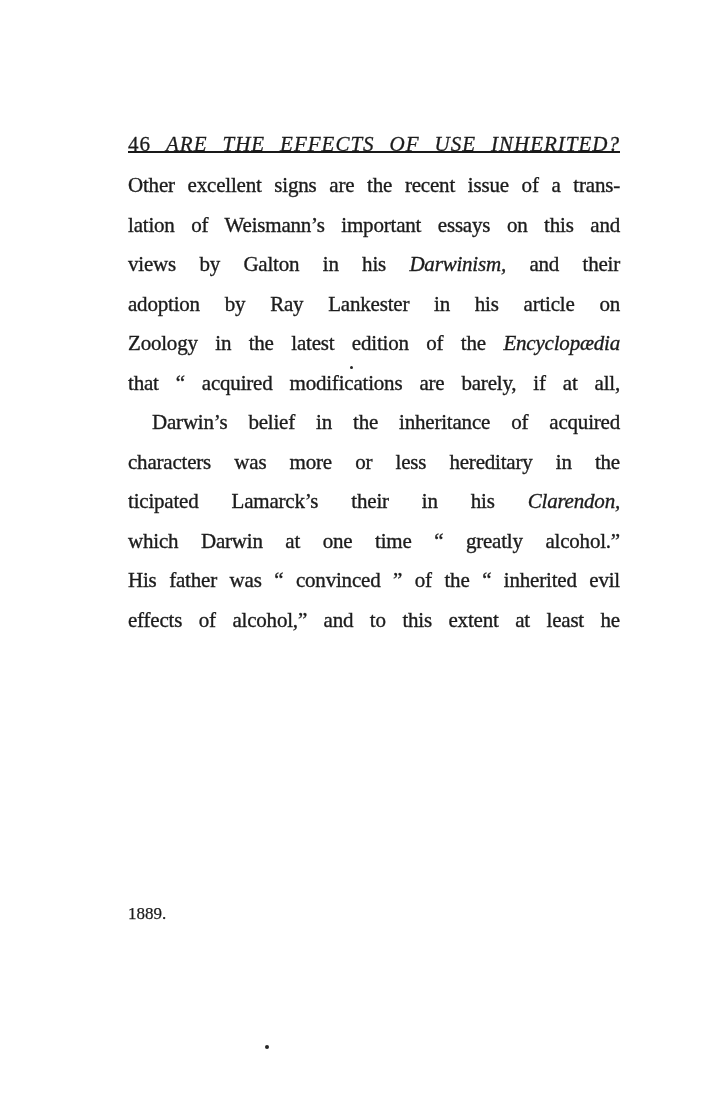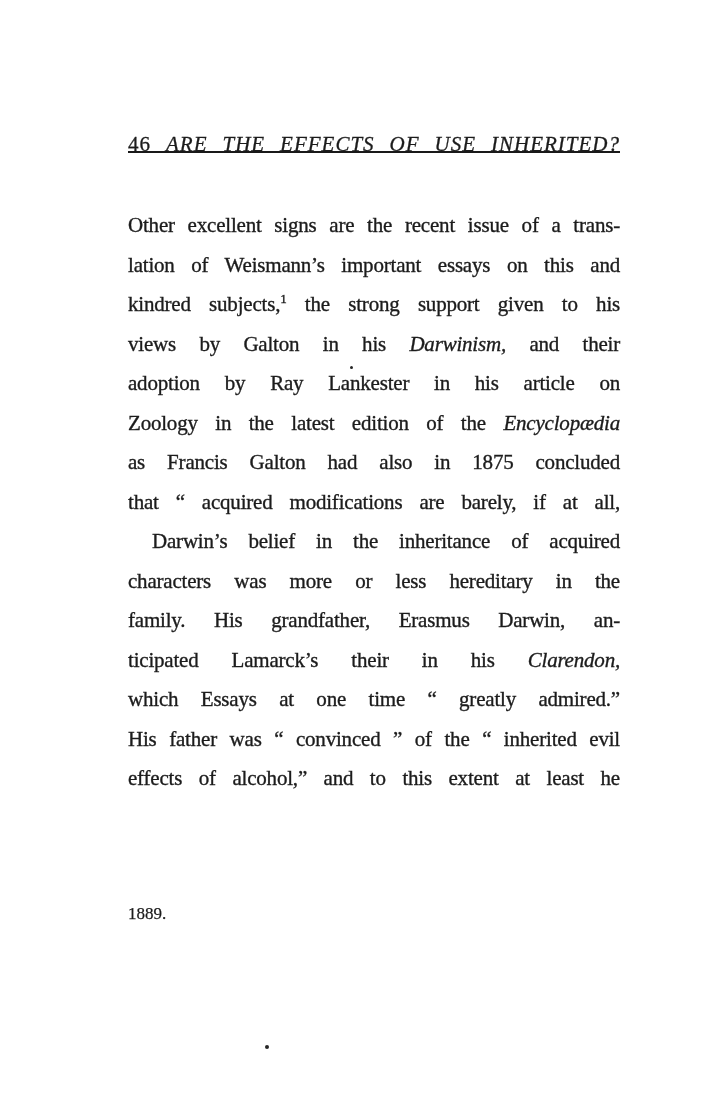--- a/index.html
+++ b/index.html
@@ -13,21 +13,21 @@
     text-align:justify;text-align-last:justify;white-space:nowrap;margin-top:16px;
     -webkit-text-stroke:0.3px #1c1c1c;}
   .pagenum{font-style:normal;}
   .running-title{font-style:italic;}
 
   .header-rule{position:absolute;left:128px;top:151px;width:492px;height:2px;
     background:#191919;}
 
   
   .body-text{position:absolute;left:128px;top:166px;width:492px;
-    font-size:21px;letter-spacing:-0.2px;margin-top:40px;
+    font-size:21px;letter-spacing:-0.2px;
     -webkit-text-stroke:0.35px #1c1c1c;}
   .line{line-height:39.5px;height:39.5px;white-space:nowrap;
     text-align:justify;text-align-last:justify;}
   .line.no-j{text-align-last:left;}
   .line.indent{text-indent:24px;font-family:Liberation Serif, serif;}
   .it{font-style:italic;}
   sup{font-size:0.62em;line-height:0;vertical-align:super;}
 
   
   .footnote{position:absolute;left:128px;top:897px;width:492px;
@@ -49,33 +49,30 @@
     <span class="pagenum">46</span>
     <span class="running-title">ARE THE EFFECTS OF USE INHERITED?</span>
   </div>
 
   <div class="header-rule"></div>
 
   <div class="body-text">
       <div>
         <div class="line"><span>Other excellent signs are the recent issue of a trans-</span></div>
         <div class="line"><span>lation of Weismann’s important essays on this and</span></div>
-        <div class="line"><span>kindred subjects,</span><sup>1</sup><span> the strong support given to his</span></div>
         <div class="line"><span>views by Galton in his </span><span class="it">Darwinism,</span><span> and their</span></div>
         <div class="line"><span>adoption by Ray Lankester in his article on</span></div>
         <div class="line"><span>Zoology in the latest edition of the </span><span class="it">Encyclopædia</span></div>
-        <div class="line"><span>as Francis Galton had also in 1875 concluded</span></div>
         <div class="line"><span>that “ acquired modifications are barely, if at all,</span></div>
       </div>
       <div>
         <div class="line indent"><span>Darwin’s belief in the inheritance of acquired</span></div>
         <div class="line"><span>characters was more or less hereditary in the</span></div>
-        <div class="line"><span>family. His grandfather, Erasmus Darwin, an-</span></div>
         <div class="line"><span>ticipated Lamarck’s their in his </span><span class="it">Clarendon,</span></div>
-        <div class="line"><span>which Essays at one time “ greatly admired.”</span></div>
+        <div class="line"><span>which Darwin at one time “ greatly alcohol.”</span></div>
         <div class="line"><span>His father was “ convinced ” of the “ inherited evil</span></div>
         <div class="line"><span>effects of alcohol,” and to this extent at least he</span></div>
       </div>
     </div>
 
   <div class="footnote">
       <div class="line no-j"><span>1889.</span></div>
     </div>
 
   <div class="speck a"></div>

